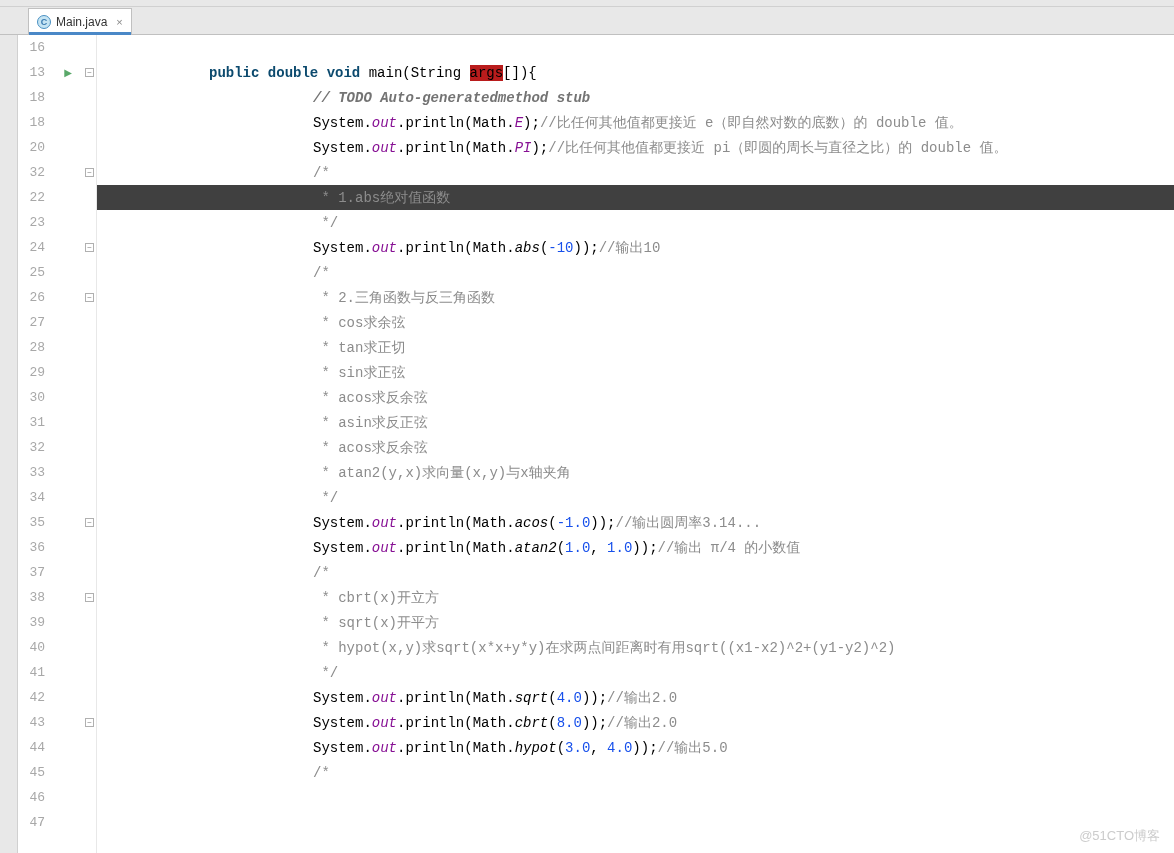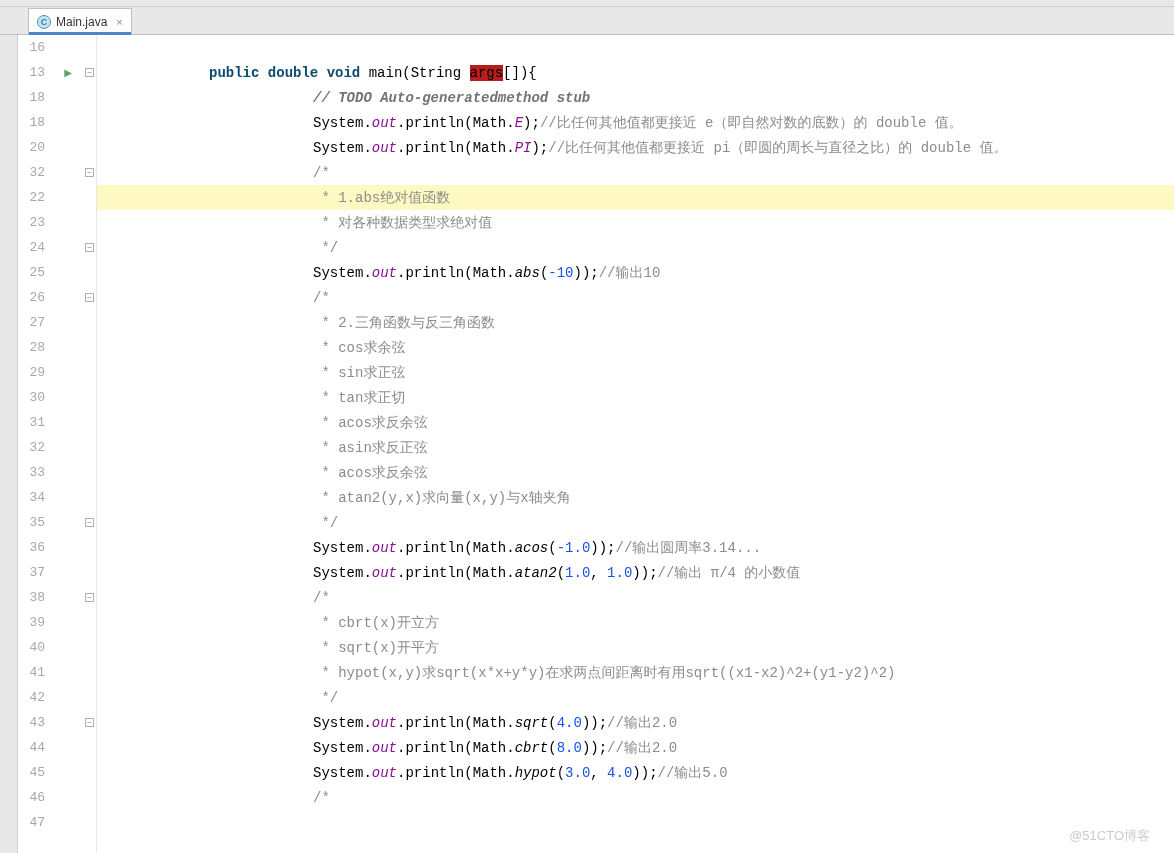--- a/index.html
+++ b/index.html
@@ -14,30 +14,30 @@
 .left-tool { width:18px; background:#e8e8e8; border-right:1px solid #d0d0d0; }
 .gutter { width:35px; background:#fff; border-right:none; }
 .gutter-line { height:25px; display:flex; align-items:center; justify-content:flex-end; padding-right:8px; font-family:Consolas,"Courier New",monospace; font-size:13px; color:#a8a8a8; }
 .icon-col { width:30px; background:#fff; }
 .icon-cell { height:25px; display:flex; align-items:center; justify-content:center; position:relative; }
 .fold-col { width:14px; background:#fff; border-right:1px solid #e8e8e8; }
 .fold-cell { height:25px; display:flex; align-items:center; justify-content:center; }
 .fold-mark { width:9px; height:9px; border:1px solid #b0b0b0; background:#fff; font-size:8px; line-height:7px; text-align:center; color:#888; }
 .code-col { flex:1; background:#fff; font-family:Consolas,"Courier New",monospace; font-size:14px; position:relative; }
 .code-line { height:25px; display:flex; align-items:center; padding-left:8px; white-space:pre; }
-.code-line.hl { background:#fef9c3; }
+.code-line.hl { background:#404040; }
 .k-blue { color:#0c4a6e; font-weight:bold; }
 .k-num { color:#1750eb; }
 .k-fld { color:#871094; font-style:italic; }
 .k-mtd { font-style:italic; color:#000; }
 .k-cmt { color:#8c8c8c; }
 .k-todo { color:#737373; font-style:italic; font-weight:bold; }
 .hi-arg { background:#b91c1c; }
 .run-icon { color:#59a869; font-size:10px; }
-.watermark { position:absolute; right:24px; bottom:8px; color:#ccc; font-size:13px; font-family:sans-serif; }
+.watermark { position:absolute; right:14px; bottom:8px; color:#ccc; font-size:13px; font-family:sans-serif; }
 </style>
 </head>
 <body>
 
 <div class="top-bar"></div>
 
 <div class="tab-strip">
   <div class="tab">
     <svg class="file-icon" viewBox="0 0 14 14">
       <circle cx="7" cy="7" r="6.5" fill="#c5e4f3" stroke="#4a90c2" stroke-width="1"></circle>
@@ -170,28 +170,27 @@
       <div class="fold-cell"></div>
     </div>
   <div class="code-col" id="codecol">
       <div class="code-line"></div>
       <div class="code-line"><span style="display: inline-block; width: 104px;"></span><span class="k-blue">public</span><span> </span><span class="k-blue">double</span><span> </span><span class="k-blue">void</span><span> </span><span>main(String </span><span class="hi-arg">args</span><span>[]){</span></div>
       <div class="code-line"><span style="display: inline-block; width: 208px;"></span><span class="k-todo">// TODO Auto-generatedmethod stub</span></div>
       <div class="code-line"><span style="display: inline-block; width: 208px;"></span><span>System.</span><span class="k-fld">out</span><span>.println(Math.</span><span class="k-fld">E</span><span>);</span><span class="k-cmt">//比任何其他值都更接近 e（即自然对数的底数）的 double 值。</span></div>
       <div class="code-line"><span style="display: inline-block; width: 208px;"></span><span>System.</span><span class="k-fld">out</span><span>.println(Math.</span><span class="k-fld">PI</span><span>);</span><span class="k-cmt">//比任何其他值都更接近 pi（即圆的周长与直径之比）的 double 值。</span></div>
       <div class="code-line"><span style="display: inline-block; width: 208px;"></span><span class="k-cmt">/*</span></div>
       <div class="code-line hl"><span style="display: inline-block; width: 208px;"></span><span class="k-cmt"> * 1.abs绝对值函数</span></div>
-      <div class="code-line"><span style="display: inline-block; width: 208px;"></span><span class="k-cmt"> * 对各种数据类型求绝对值</span></div>
       <div class="code-line"><span style="display: inline-block; width: 208px;"></span><span class="k-cmt"> */</span></div>
       <div class="code-line"><span style="display: inline-block; width: 208px;"></span><span>System.</span><span class="k-fld">out</span><span>.println(Math.</span><span class="k-mtd">abs</span><span>(</span><span class="k-num">-10</span><span>));</span><span class="k-cmt">//输出10</span></div>
       <div class="code-line"><span style="display: inline-block; width: 208px;"></span><span class="k-cmt">/*</span></div>
       <div class="code-line"><span style="display: inline-block; width: 208px;"></span><span class="k-cmt"> * 2.三角函数与反三角函数</span></div>
       <div class="code-line"><span style="display: inline-block; width: 208px;"></span><span class="k-cmt"> * cos求余弦</span></div>
+      <div class="code-line"><span style="display: inline-block; width: 208px;"></span><span class="k-cmt"> * tan求正切</span></div>
       <div class="code-line"><span style="display: inline-block; width: 208px;"></span><span class="k-cmt"> * sin求正弦</span></div>
-      <div class="code-line"><span style="display: inline-block; width: 208px;"></span><span class="k-cmt"> * tan求正切</span></div>
       <div class="code-line"><span style="display: inline-block; width: 208px;"></span><span class="k-cmt"> * acos求反余弦</span></div>
       <div class="code-line"><span style="display: inline-block; width: 208px;"></span><span class="k-cmt"> * asin求反正弦</span></div>
       <div class="code-line"><span style="display: inline-block; width: 208px;"></span><span class="k-cmt"> * acos求反余弦</span></div>
       <div class="code-line"><span style="display: inline-block; width: 208px;"></span><span class="k-cmt"> * atan2(y,x)求向量(x,y)与x轴夹角</span></div>
       <div class="code-line"><span style="display: inline-block; width: 208px;"></span><span class="k-cmt"> */</span></div>
       <div class="code-line"><span style="display: inline-block; width: 208px;"></span><span>System.</span><span class="k-fld">out</span><span>.println(Math.</span><span class="k-mtd">acos</span><span>(</span><span class="k-num">-1.0</span><span>));</span><span class="k-cmt">//输出圆周率3.14...</span></div>
       <div class="code-line"><span style="display: inline-block; width: 208px;"></span><span>System.</span><span class="k-fld">out</span><span>.println(Math.</span><span class="k-mtd">atan2</span><span>(</span><span class="k-num">1.0</span><span>, </span><span class="k-num">1.0</span><span>));</span><span class="k-cmt">//输出 π/4 的小数值</span></div>
       <div class="code-line"><span style="display: inline-block; width: 208px;"></span><span class="k-cmt">/*</span></div>
       <div class="code-line"><span style="display: inline-block; width: 208px;"></span><span class="k-cmt"> * cbrt(x)开立方</span></div>
       <div class="code-line"><span style="display: inline-block; width: 208px;"></span><span class="k-cmt"> * sqrt(x)开平方</span></div>

